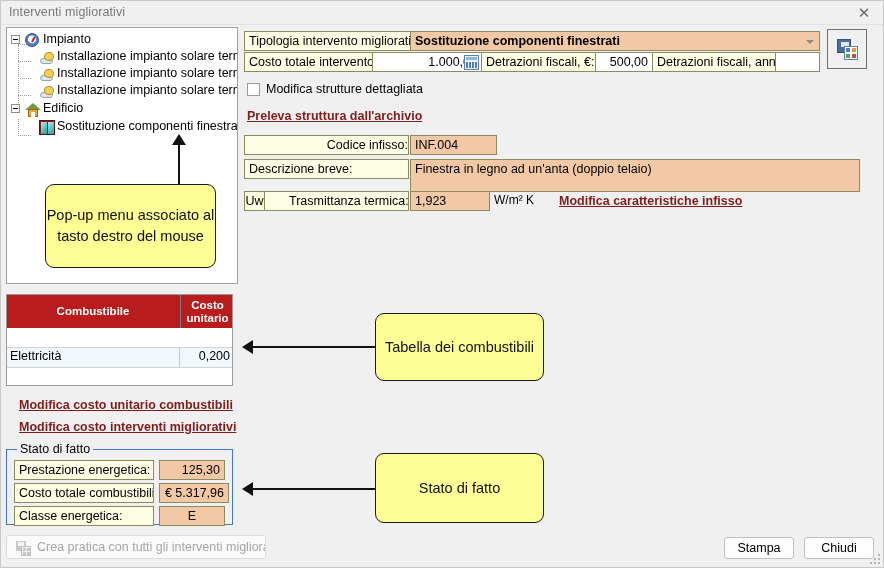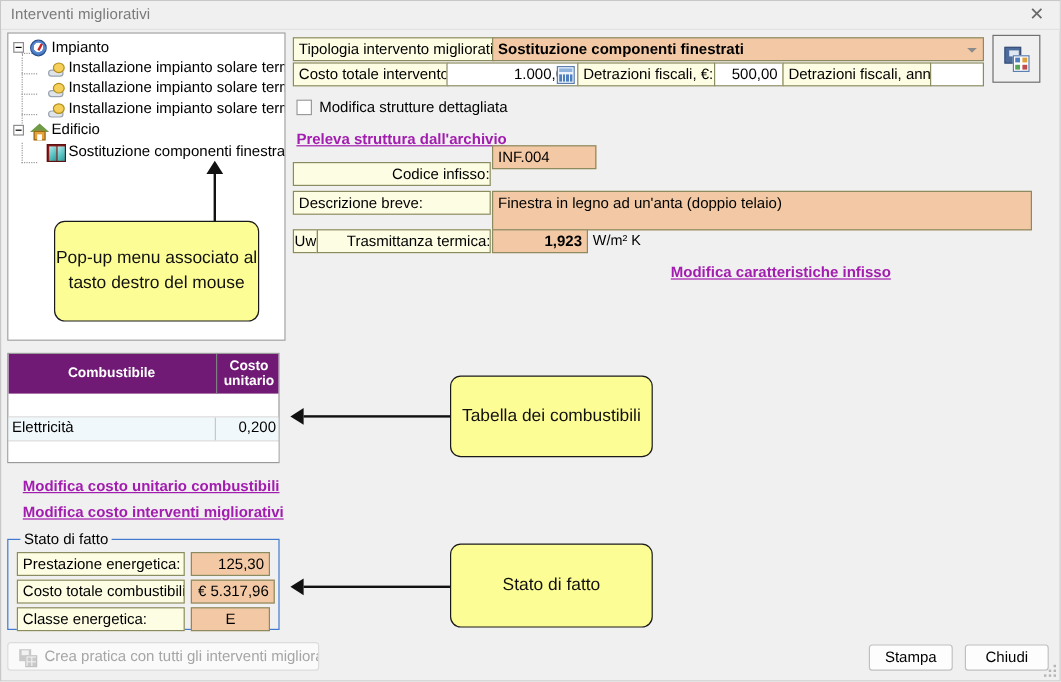--- a/index.html
+++ b/index.html
@@ -107,21 +107,21 @@
   }
   .calc-ic i {
     position:absolute; left:1px; top:1px; width:11px; height:3px; background:#8fb3dd; display:block;
   }
   .calc-ic b {
     position:absolute; left:1px; top:6px; width:11px; height:6px; display:block;
     background:
       linear-gradient(to right,#4d7fc0 0 2px, transparent 2px 3px,#4d7fc0 3px 5px,transparent 5px 6px,#4d7fc0 6px 8px, transparent 8px 9px, #4d7fc0 9px 11px);
   }
   .link {
-    position:absolute; color:#a21caf; font-size:12.5px; font-weight:bold;
+    position:absolute; color:#7f1d1d; font-size:12.5px; font-weight:bold;
     text-decoration:underline; cursor:pointer; white-space:nowrap;
   }
   .chk-row { position:absolute; font-size:12.5px; }
   .chk-box {
     position:absolute; left:0; top:1px; width:13px; height:13px;
     background:#fff; border:1px solid #9a9a9a;
   }
 
   #save-btn {
     position:absolute; left:826px; top:28px; width:40px; height:40px;
@@ -133,21 +133,21 @@
   .disk-ic .front { position:absolute; left:7px; top:7px; width:14px; height:14px; background:#fdfdfd; border:1px solid #5a7fb0; }
   .disk-ic .front u { position:absolute; width:4px; height:4px; display:block; }
   .q1{left:1px;top:1px;background:#4d7fc0;} .q2{left:7px;top:1px;background:#e0a13a;}
   .q3{left:1px;top:7px;background:#55a555;} .q4{left:7px;top:7px;background:#c04d4d;}
 
   
   #fuel-table {
     position:absolute; left:5px; top:293px; width:227px; height:92px;
     border:1px solid #9a9a9a; background:#fff; overflow:hidden;
   }
-  #fuel-head { position:absolute; left:0; top:0; width:227px; height:33px; background:#701a75; }
+  #fuel-head { position:absolute; left:0; top:0; width:227px; height:33px; background:#b91c1c; }
   .fh {
     position:absolute; top:0; height:33px; color:#fff; font-size:11.5px; font-weight:bold;
     display:flex; align-items:center; justify-content:center; text-align:center; line-height:13px;
   }
   .fh-0 { left:0; width:172px; }
   .fh-1 { left:173px; width:54px; border-left:1px solid #7f7f7f; }
   .frow { position:absolute; left:0; width:227px; height:19px; font-size:12.5px; }
   .fc0 { position:absolute; left:3px; top:1px; }
   .fc1 { position:absolute; left:173px; top:1px; width:50px; text-align:right; }
   .fsep { position:absolute; left:172px; top:0; width:1px; height:19px; background:#c8c8c8; }
@@ -311,30 +311,30 @@
   </div>
 
   <div class="chk-row" style="left:246px; top:81px;">
     <span class="chk-box"></span>
     <span style="position:absolute; left:19px; top:0px; white-space:nowrap;">Modifica strutture dettagliata</span>
   </div>
 
   <div class="link" style="left:246px; top:108px;">Preleva struttura dall'archivio</div>
 
   <div class="lbl" style="left:243px; top:134px; width:165px;text-align:right;">Codice infisso:</div>
-  <div class="val-orange" style="left:409px; top:120px; width:87px;">INF.004</div>
+  <div class="val-orange" style="left:409px; top:134px; width:87px;">INF.004</div>
 
   <div class="lbl" style="left:243px; top:158px; width:165px;">Descrizione breve:</div>
   <div class="val-orange" style="left:409px; top:158px; width:450px; height:33px; line-height:16px; padding-top:1px;">Finestra in legno ad un'anta (doppio telaio)</div>
 
   <div class="lbl" style="left:243px; top:190px; width:21px; text-align:center; padding-left:0;">Uw</div>
   <div class="lbl" style="left:263px; top:190px; width:145px;padding-left:24px;">Trasmittanza termica:</div>
-  <div class="val-orange" style="left:409px; top:190px; width:80px; text-align:right;font-weight:bold;">1,923</div>
+  <div class="val-orange" style="left:409px; top:190px; width:80px; text-align:left;">1,923</div>
   <div style="position:absolute; left:493px; top:192px; font-size:12px;">W/m² K</div>
-  <div class="link" style="left:558px; top:193px;margin-top:26px;">Modifica caratteristiche infisso</div>
+  <div class="link" style="left:558px; top:193px;">Modifica caratteristiche infisso</div>
 
   <div id="fuel-table">
     <div id="fuel-head">
       <div class="fh fh-0">Combustibile</div>
       <div class="fh fh-1">Costo unitario</div>
     </div>
     <div class="frow-line" style="top:52px;"></div>
     <div class="frow" style="top:53px; background:#f1f8fb;">
       <span class="fsep"></span>
       <span class="fc0">Elettricità</span>

